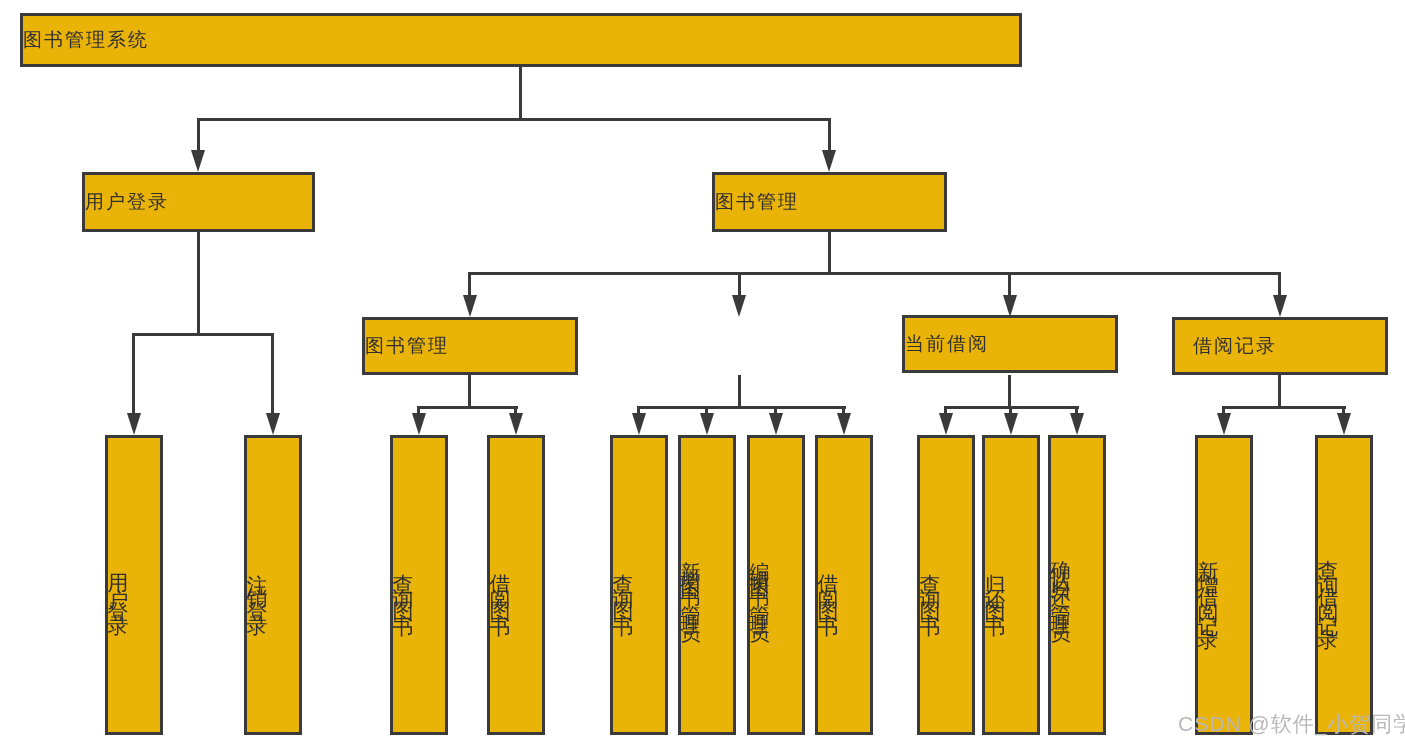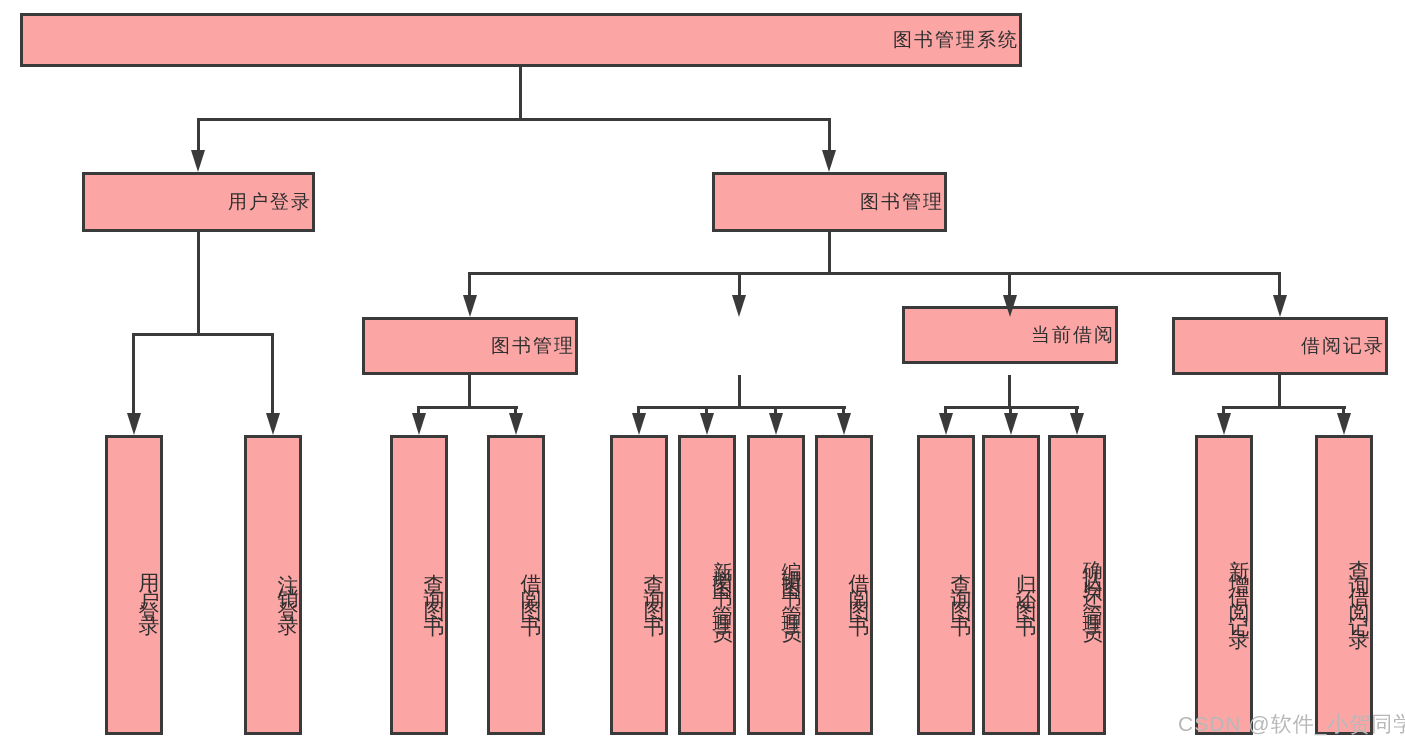--- a/index.html
+++ b/index.html
@@ -14,24 +14,24 @@
     width:1405px;height:747px;
     background:var(--bg);
     overflow:hidden;
     font-family:"Liberation Sans", sans-serif;
     color:var(--text);
   }
   .box{
     position:absolute;
     box-sizing:border-box;
     border:3px solid var(--line);
-    background:#fca5a5;
+    background:#eab308;
     display:flex;
     align-items:center;
-    justify-content:flex-end;
+    justify-content:flex-start;
     text-align:center;
   }
   .hbox{
     height:60px;
     font-size:19px;
     letter-spacing:2px;
     font-weight:400;
   }
   .rootbox{
     left:20px;top:13px;width:1002px;height:54px;
@@ -81,21 +81,21 @@
   <div class="box hbox" style="left:82px;top:172px;width:233px;">
     <span>用户登录</span>
   </div>
   <div class="box hbox" style="left:712px;top:172px;width:235px;">
     <span>图书管理</span>
   </div>
 
   <div class="box hbox" style="left:362px;top:317px;width:216px;height:58px;">
     <span>图书管理</span>
   </div>
-  <div class="box hbox" style="left:902px;top:306px;width:216px;height:58px;">
+  <div class="box hbox" style="left:902px;top:315px;width:216px;height:58px;">
     <span>当前借阅</span>
   </div>
   <div class="box hbox" style="left:1172px;top:317px;width:216px;height:58px;padding-left:18px;">
     <span>借阅记录</span>
   </div>
 
   <div class="box leaf" style="left:105px;">
     <span class="vlabel">用户登录</span>
   </div>
   <div class="box leaf" style="left:244px;">

